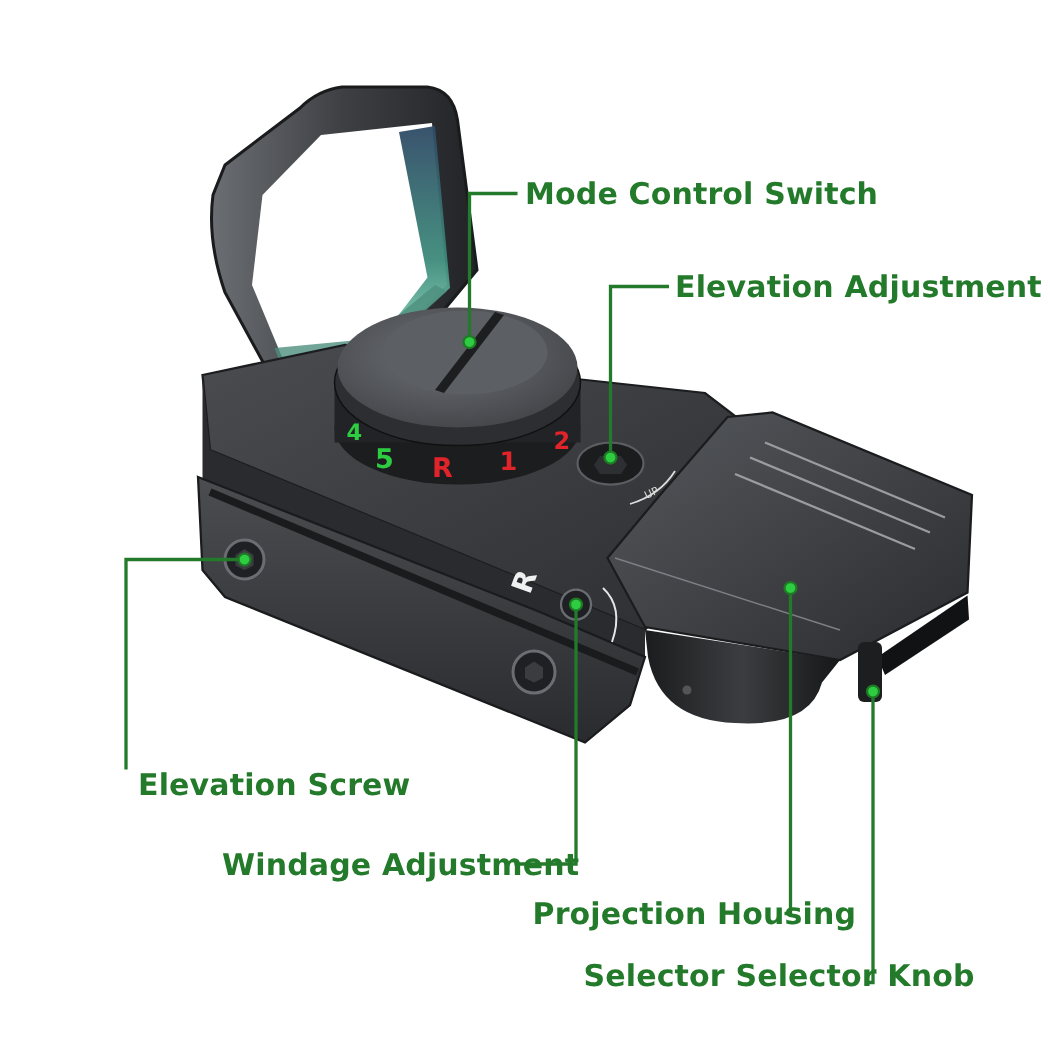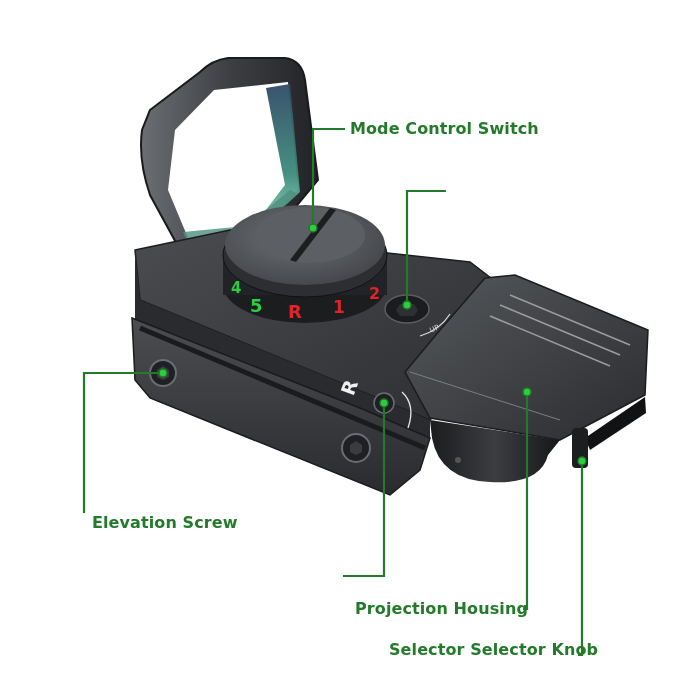--- a/index.html
+++ b/index.html
@@ -1,20 +1,20 @@
 <!DOCTYPE html>
 <html><head>
   <meta charset="utf-8">
   <style>
     html, body { margin: 0; padding: 0; background: #ffffff; }
     body { width: 700px; height: 700px; position: relative; overflow: hidden;
            font-family: "DejaVu Sans", "Liberation Sans", sans-serif; }
     #stage { position: absolute; left: 0; top: 0; width: 700px; height: 700px; }
     .callout-label {
-      position: absolute; color: #237a2a; font-weight: bold; font-size: 16px;
+      position: absolute; color: #237a2a; font-weight: bold; font-size: 20px;
       white-space: nowrap; letter-spacing: 0.1px; line-height: 20px;
     }
     svg text { font-family: "DejaVu Sans", "Liberation Sans", sans-serif; }
   </style>
 </head>
 <body>
 
 <div id="stage">
   <svg width="700" height="700" viewBox="0 0 700 700">
     <defs>
@@ -127,16 +127,18 @@
       <circle cx="407" cy="305" r="4"></circle>
       <circle cx="163" cy="373" r="4"></circle>
       <circle cx="384" cy="403" r="4"></circle>
       <circle cx="527" cy="392" r="4"></circle>
       <circle cx="582" cy="461" r="4"></circle>
     </g>
   </svg>
 
   
   <div class="callout-label" style="left:350px; top:119px;">Mode Control Switch</div>
+  <div class="callout-label" style="left:450px; top:181px;">Elevation Adjustment</div>
   <div class="callout-label" style="left:92px; top:513px;">Elevation Screw</div>
+  <div class="callout-label" style="left:148px; top:566px;">Windage Adjustment</div>
   <div class="callout-label" style="left:355px; top:599px;">Projection Housing</div>
   <div class="callout-label" style="left:389px; top:640px;">Selector Selector Knob</div>
 </div>
 
 </body></html>

